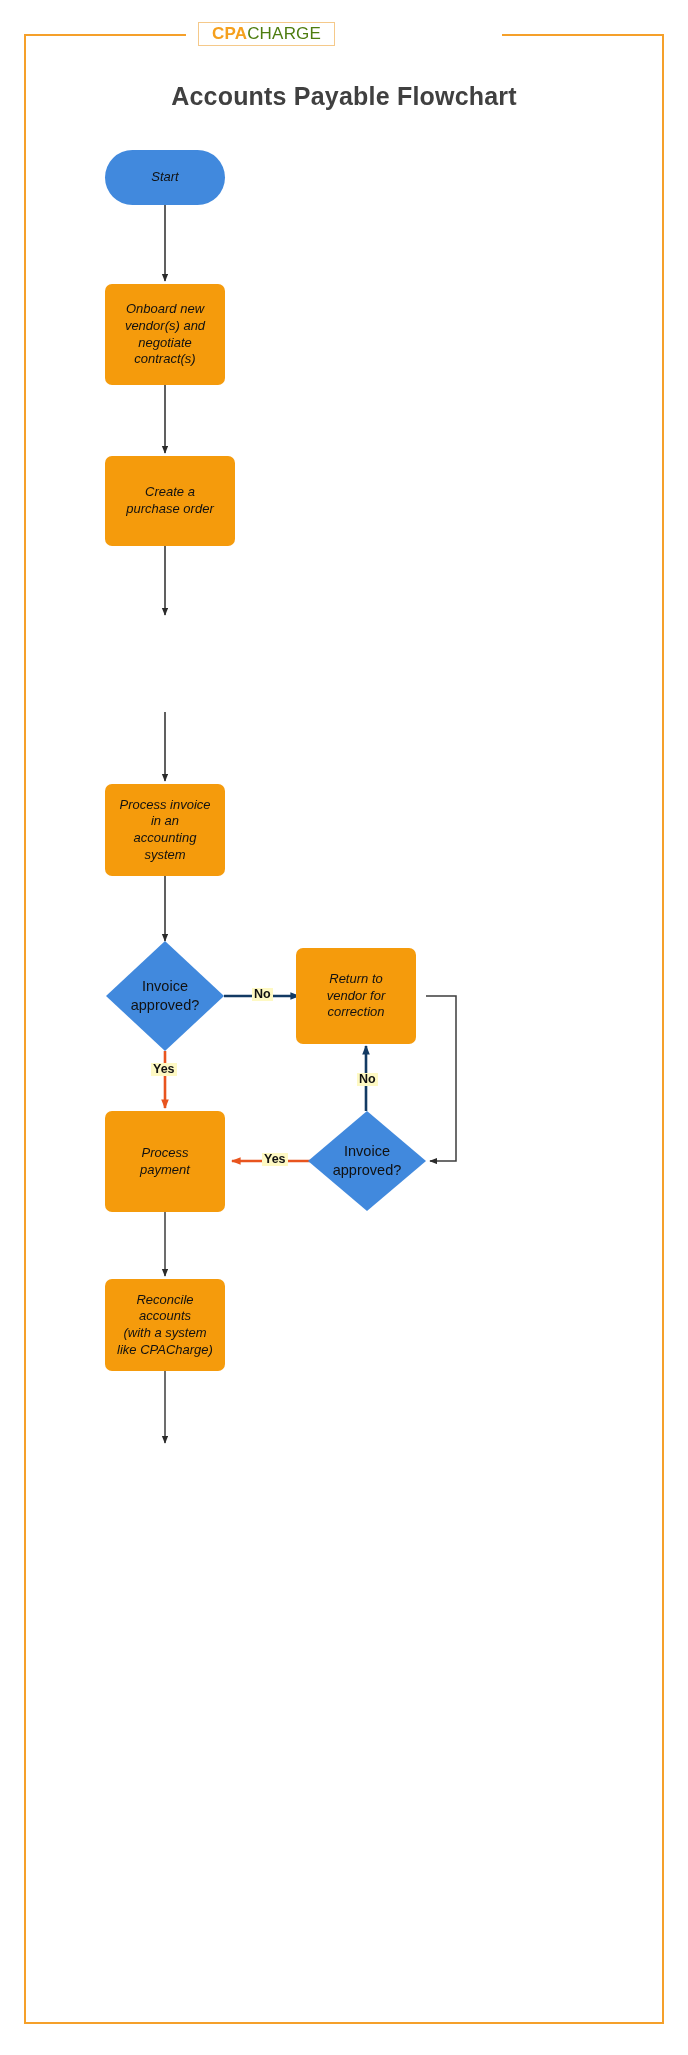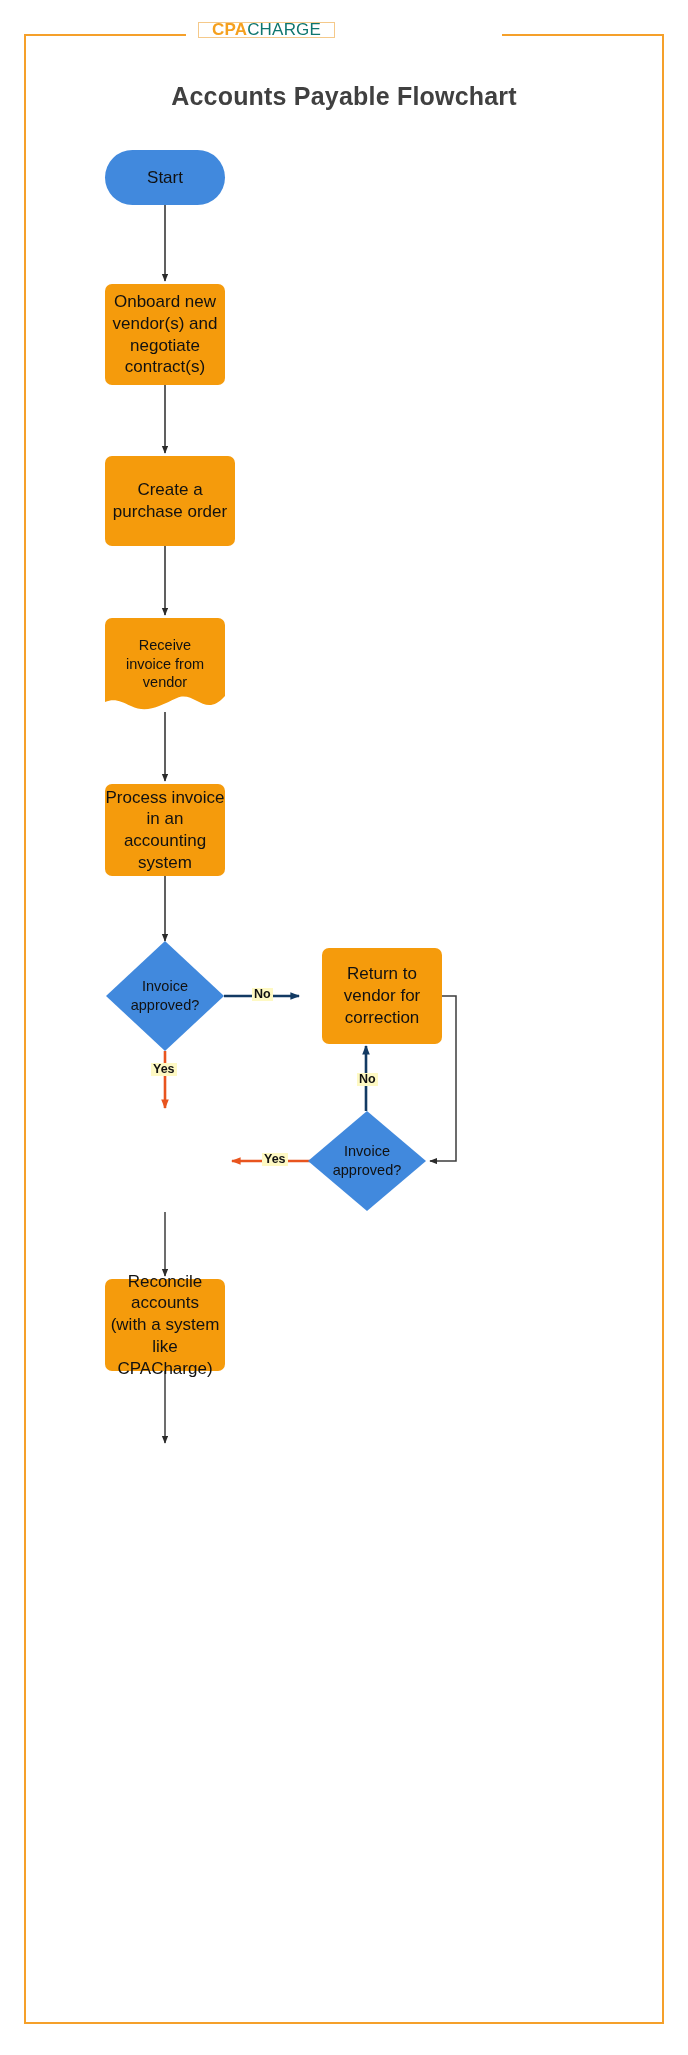--- a/index.html
+++ b/index.html
@@ -36,35 +36,35 @@
     top: 22px;
     width: 316px;
     height: 26px;
     background: #ffffff;
   }
   .logo-box {
     position: absolute;
     left: 198px;
     top: 22px;
     width: 137px;
-    height: 16px;
+    height: 24px;
     border: 1px solid #F5C98A;
     background: #ffffff;
     display: flex;
     align-items: center;
     justify-content: center;
     letter-spacing: 0.2px;
   }
   .logo-cpa {
     color: #F5A01E;
     font-weight: bold;
     font-size: 17px;
   }
   .logo-charge {
-    color: #0f766e;
+    color: #4d7c0f;
     font-weight: normal;
     font-size: 17px;
   }
 
   
   .title {
     position: absolute;
     left: 0;
     top: 82px;
     width: 688px;
@@ -85,23 +85,24 @@
   }
 
   
   .node {
     position: absolute;
     display: flex;
     align-items: center;
     justify-content: center;
     text-align: center;
     color: #111111;
-    font-size: 17px;
+    font-size: 13px;
     line-height: 1.28;
     white-space: pre-line;
+    font-style: italic;
   }
   .terminator {
     background: #4189DD;
     border-radius: 30px;
   }
   .process {
     background: #F59B0C;
     border-radius: 7px;
   }
   .decision-wrap {
@@ -199,54 +200,44 @@
   <div class="node terminator" style="left:105px; top:150px; width:120px; height:55px;">Start</div>
 
   <div class="node process" style="left:105px; top:284px; width:120px; height:101px;">Onboard new
 vendor(s) and
 negotiate
 contract(s)</div>
 
   <div class="node process" style="left:105px; top:456px; width:130px; height:90px;">Create a
 purchase order</div>
 
-  <div class="doc-wrap" style="left:105px; top:618px; width:120px; height:94px;">
-    <svg viewBox="0 0 120 94" preserveAspectRatio="none" xmlns="http://www.w3.org/2000/svg">
-      <path d="M7,0 H113 a7,7 0 0 1 7,7 V78
-               C 100,101 90,72 72,80
-               C 54,88 42,96 26,88
-               C 16,83 9,80 0,84
-               V7 a7,7 0 0 1 7,-7 Z" fill="#F59B0C"></path>
-    </svg>
-    <div class="decision-label" style="align-items:flex-start; padding-top:18px;">Receive
-invoice from
-vendor</div>
-  </div>
 
   <div class="node process" style="left:105px; top:784px; width:120px; height:92px;">Process invoice
 in an
 accounting
 system</div>
 
   <div class="decision-wrap" style="left:106px; top:941px; width:118px; height:110px;">
     <div class="decision-shape"></div>
     <div class="decision-label">Invoice
 approved?</div>
   </div>
 
-  <div class="node process" style="left:322px; top:948px; width:120px; height:96px;">Return to
+  <div class="node process" style="left:296px; top:948px; width:120px; height:96px;">Return to
 vendor for
 correction</div>
 
   <div class="decision-wrap" style="left:308px; top:1111px; width:118px; height:100px;">
     <div class="decision-shape"></div>
     <div class="decision-label">Invoice
 approved?</div>
   </div>
 
+  <div class="node process" style="left:105px; top:1111px; width:120px; height:101px;">Process
+payment</div>
 
   <div class="node process" style="left:105px; top:1279px; width:120px; height:92px;" style2="">Reconcile
 accounts
 (with a system
 like CPACharge)</div>
 
 
   <div class="edge-label" style="left:252px; top:988px;">No</div>
 
   <div class="edge-label" style="left:151px; top:1063px;">Yes</div>

